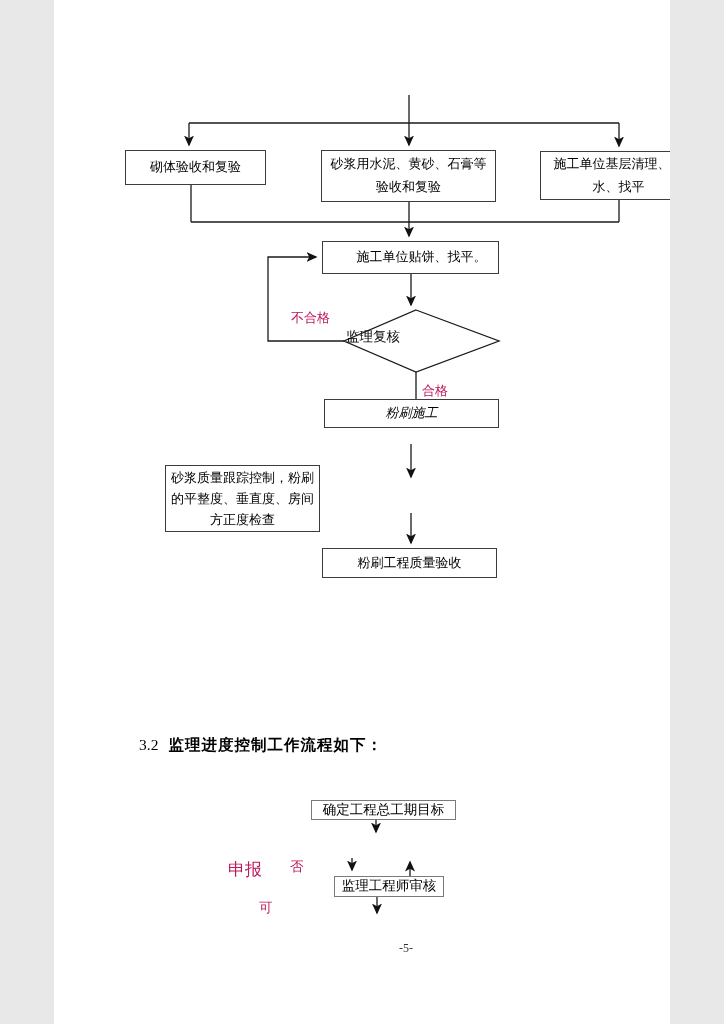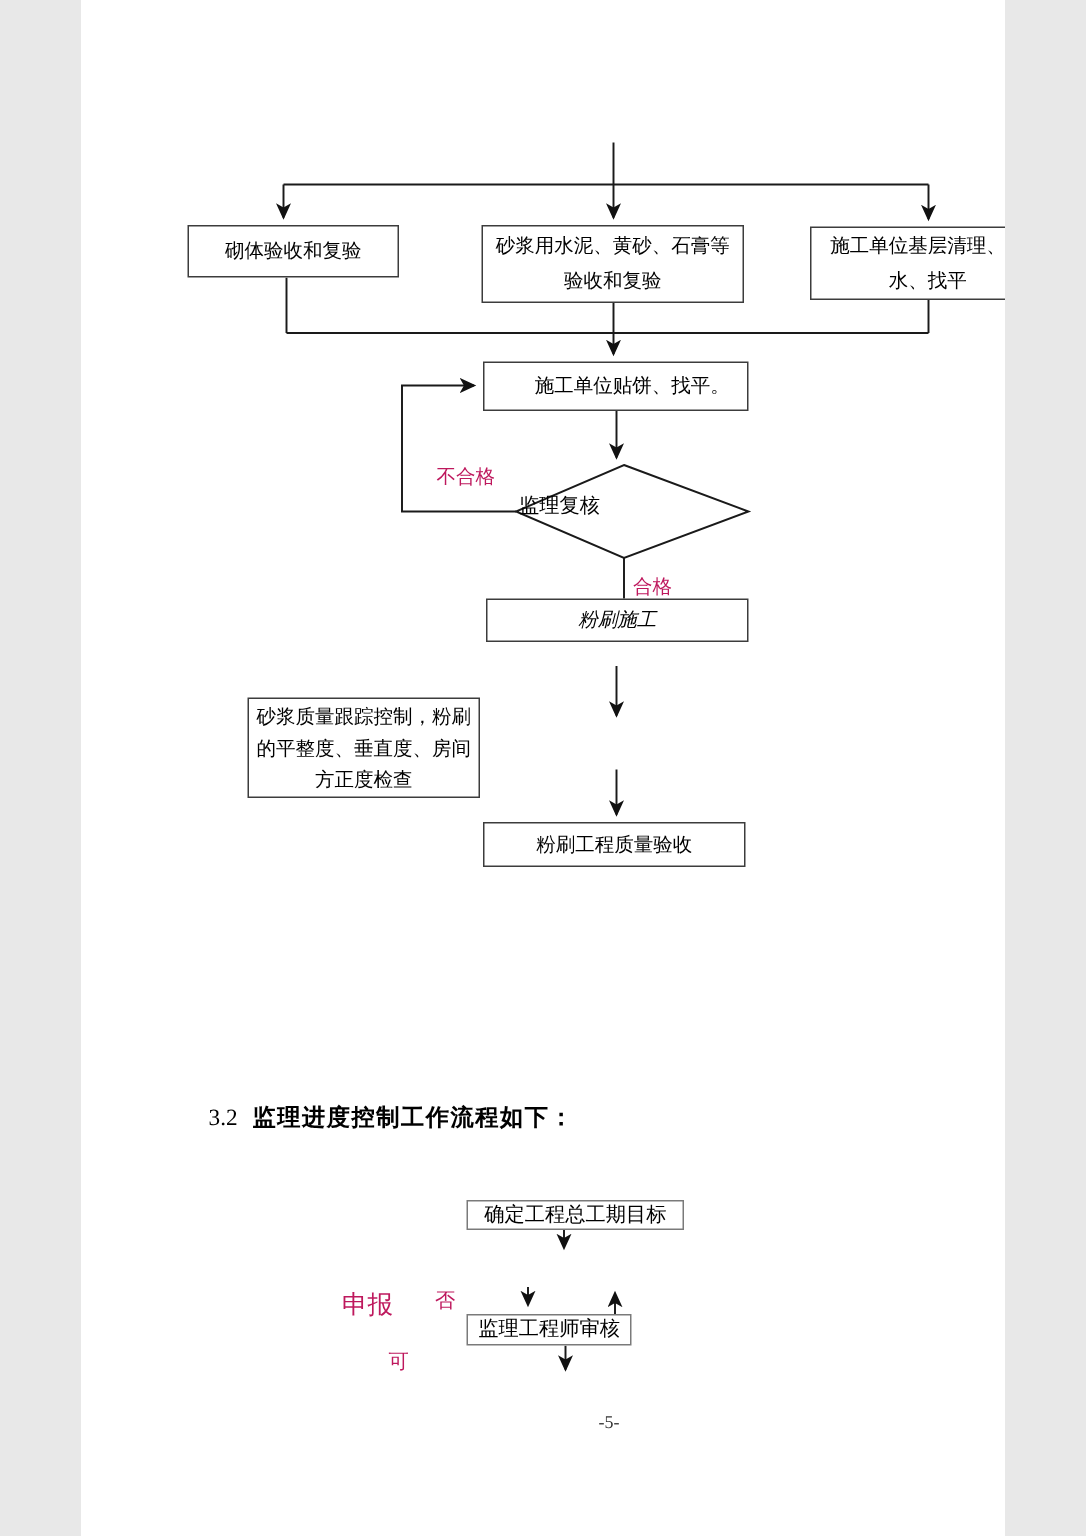--- a/index.html
+++ b/index.html
@@ -39,21 +39,21 @@
   .box-base{left:486px;top:151px;width:157px;height:49px;}
   .box-paste{left:268px;top:241px;width:177px;height:33px;padding-left:26px;}
   .box-plaster{left:270px;top:399px;width:175px;height:29px;font-style:italic;}
   .box-inspect{left:268px;top:482px;width:180px;height:31px;}
   .box-note{left:75px;top:465px;width:155px;height:67px;line-height:1.62;margin-left:36px;}
   .box-accept{left:268px;top:548px;width:175px;height:30px;}
   .lbl-fail{left:237px;top:309px;}
   .lbl-pass{left:368px;top:382px;}
   .box-goal{left:257px;top:800px;width:145px;height:20px;}
   .box-submit{left:182px;top:838px;width:316px;height:20px;}
-  .box-review2{left:257px;top:876px;width:110px;height:21px;}
+  .box-review2{left:280px;top:876px;width:110px;height:21px;}
   .lbl-declare{left:174px;top:858px;font-size:17px;}
   .lbl-no{left:236px;top:858px;font-size:13.5px;}
   .lbl-yes{left:205px;top:899px;font-size:13.5px;}
 </style>
 </head>
 <body>
 
 <div class="page">
 
   <svg class="connectors" width="724" height="1024" viewBox="0 0 724 1024">

